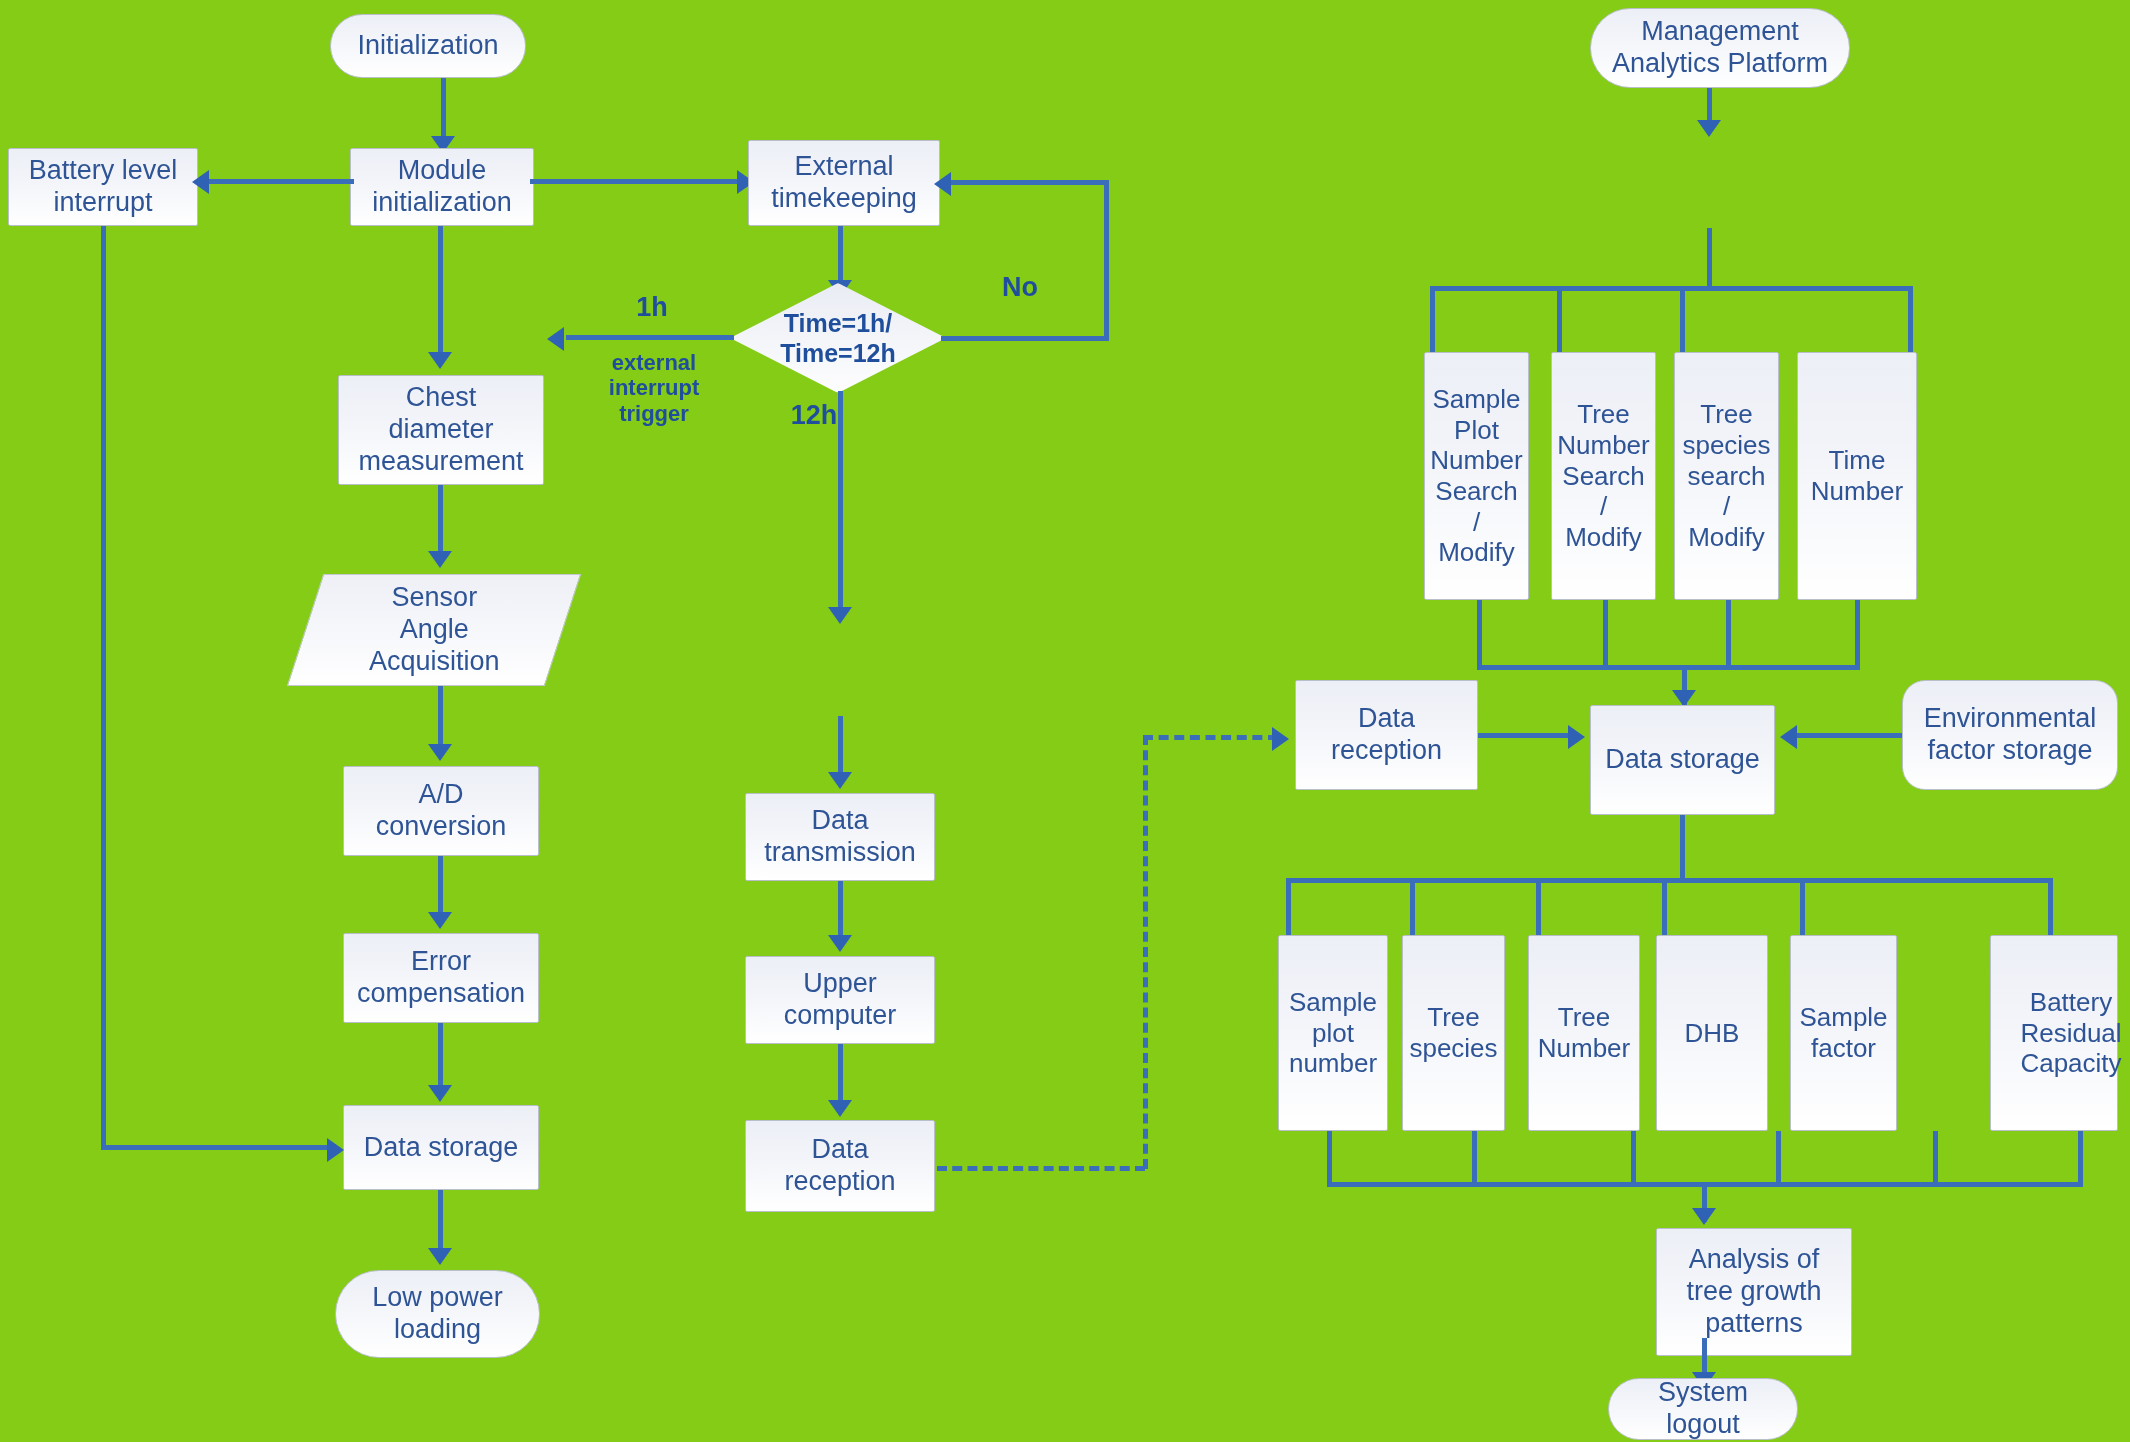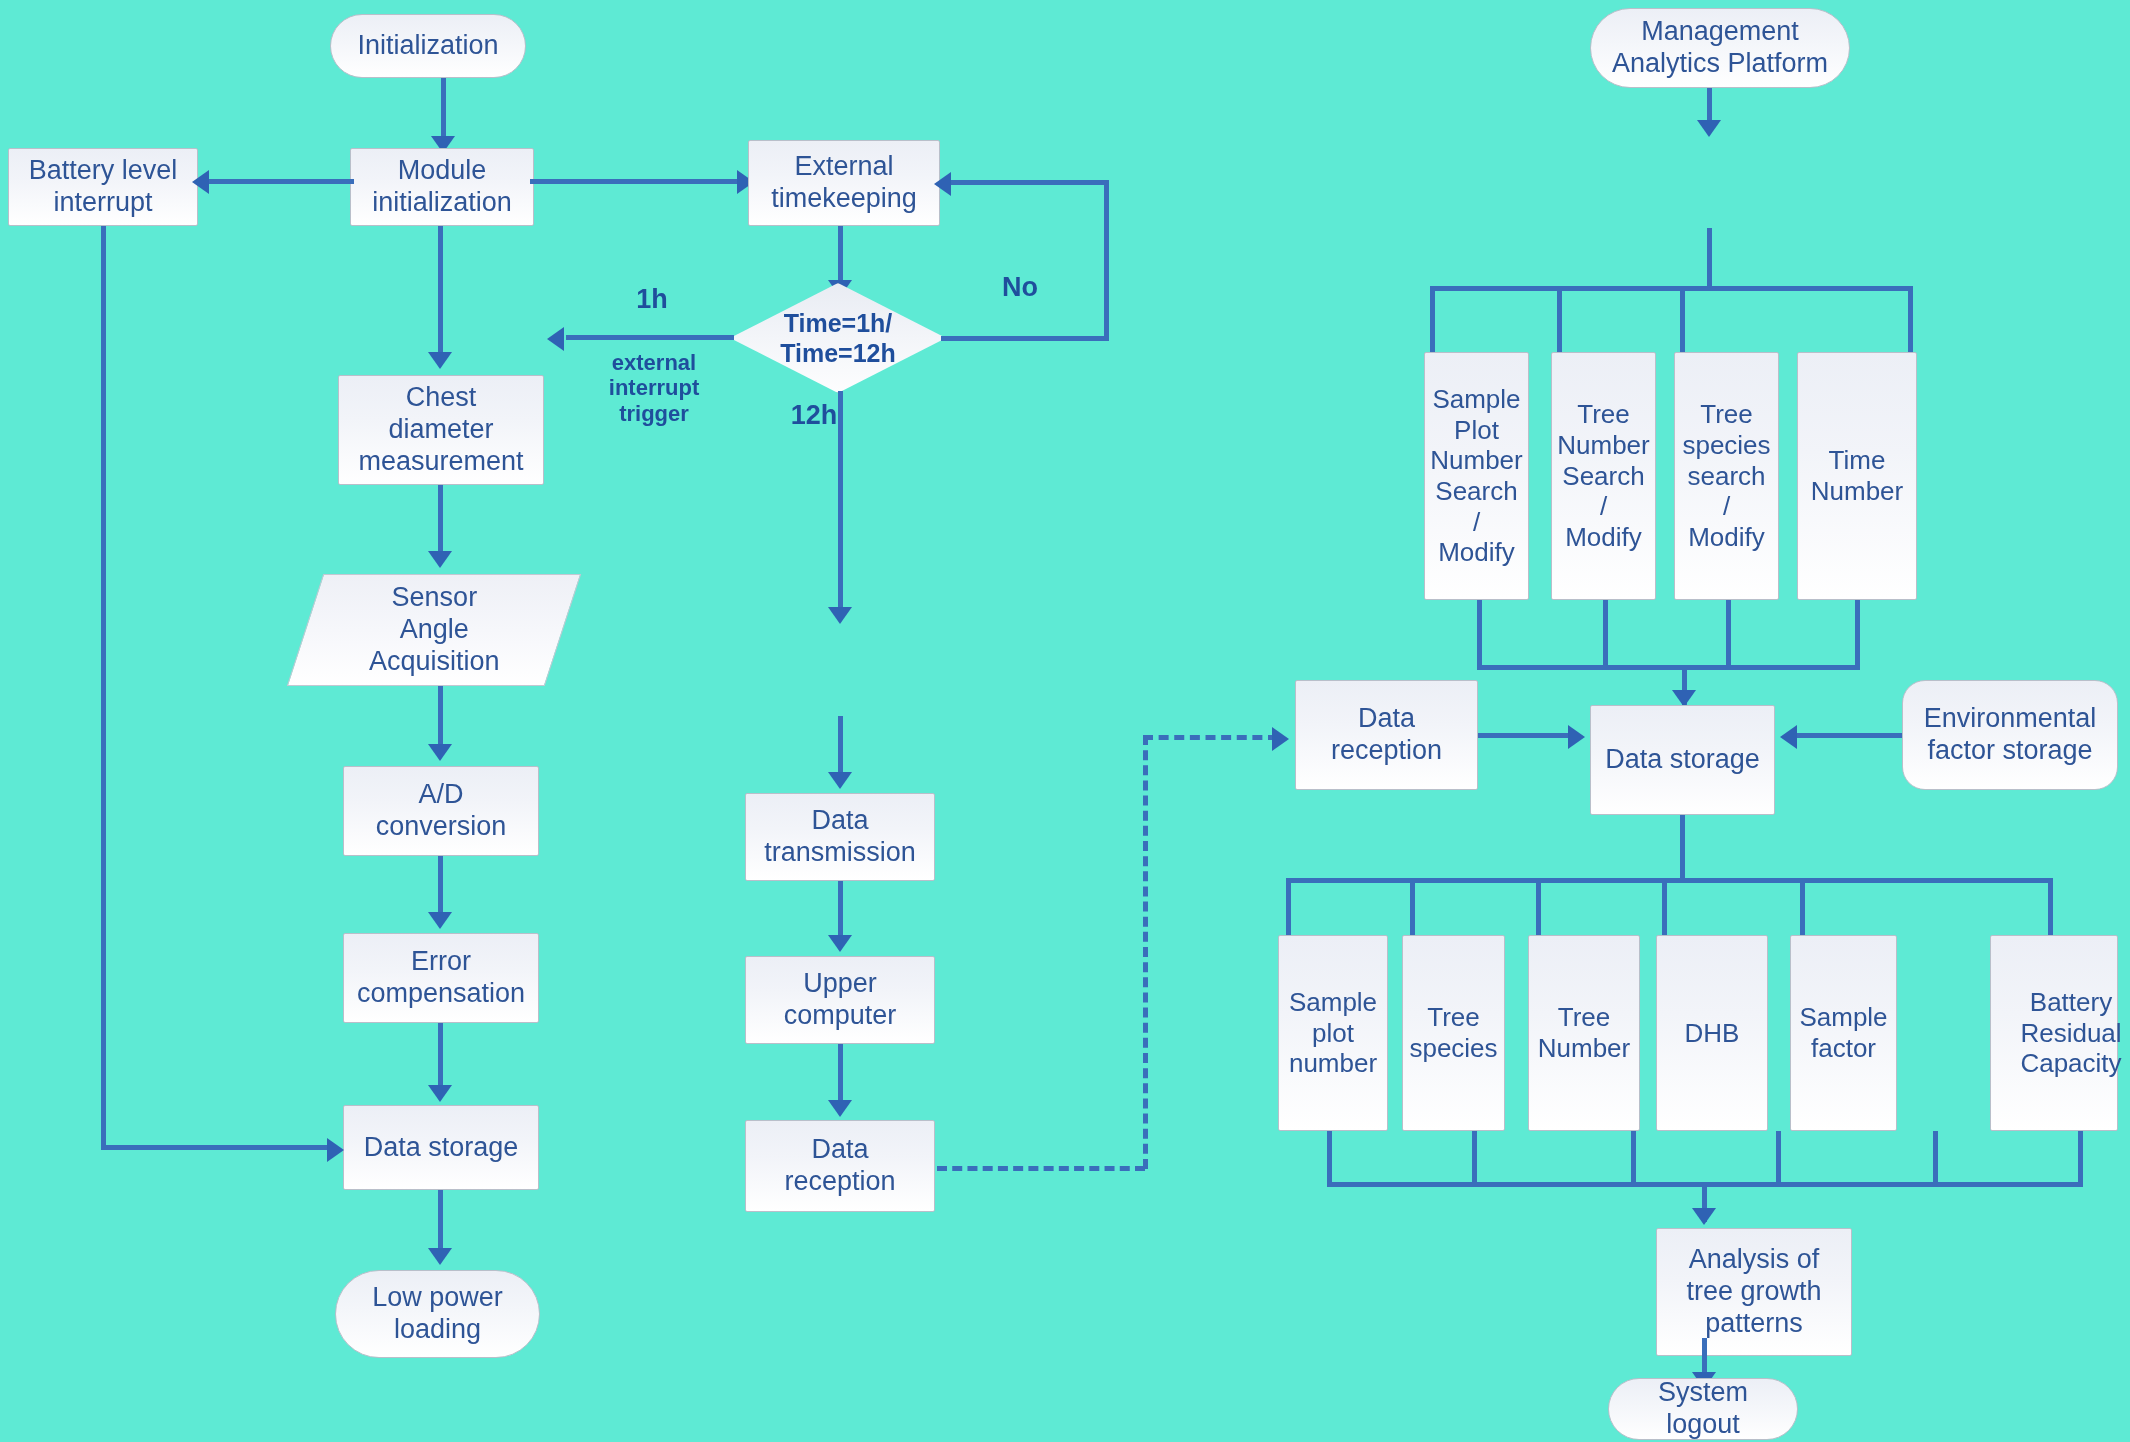--- a/index.html
+++ b/index.html
@@ -1,17 +1,17 @@
 <!DOCTYPE html>
 <html><head>
 <meta charset="utf-8">
 <style>
   html,body{margin:0;padding:0;background:#ffffff;}
   body{font-family:"Liberation Sans",sans-serif;}
-  #canvas{position:relative;width:2130px;height:1442px;background:#5eead4;overflow:hidden;}
+  #canvas{position:relative;width:2130px;height:1442px;background:#84cc16;overflow:hidden;}
 
   
   .node{
     position:absolute;
     box-sizing:border-box;
     display:flex;
     align-items:center;
     justify-content:center;
     text-align:center;
     color:#2e5496;
@@ -158,21 +158,21 @@
 timekeeping</div>
 
   <div class="ln v" style="left:838px;top:226px;height:60px;"></div>
   <div class="arw down" style="left:828px;top:280px;"></div>
 
   <div class="decision" style="left:730px;top:283px;width:216px;height:110px;">Time=1h/
 Time=12h</div>
 
   <div class="ln h" style="left:566px;top:335px;width:168px;"></div>
   <div class="arw left" style="left:547px;top:327px;"></div>
-  <div class="elabel" style="left:596px;top:284px;width:112px;">1h</div>
+  <div class="elabel" style="left:596px;top:292px;width:112px;">1h</div>
   <div class="elabel small" style="left:584px;top:350px;width:140px;">external
 interrupt
 trigger</div>
 
   <div class="ln h" style="left:941px;top:336px;width:168px;"></div>
   <div class="ln v" style="left:1104px;top:180px;height:158px;"></div>
   <div class="ln h" style="left:948px;top:180px;width:158px;"></div>
   <div class="arw left" style="left:934px;top:172px;"></div>
   <div class="elabel" style="left:980px;top:272px;width:80px;">No</div>
 

